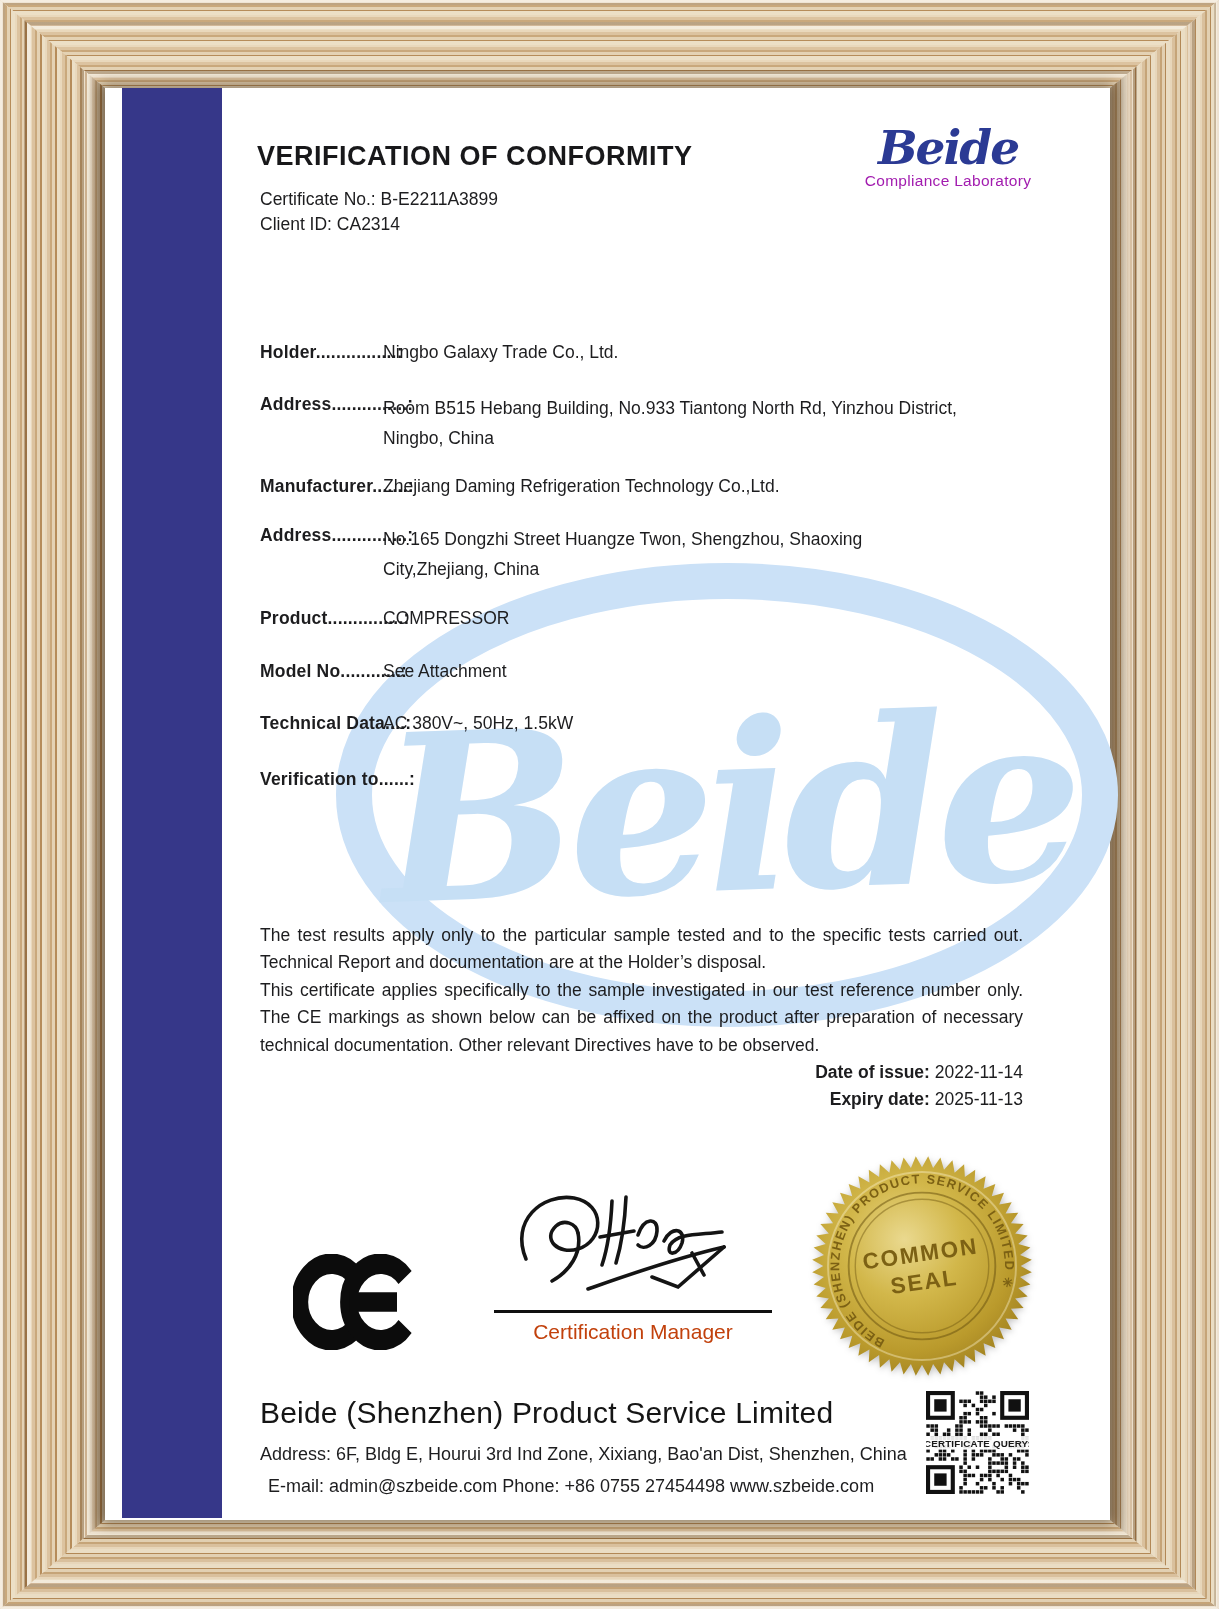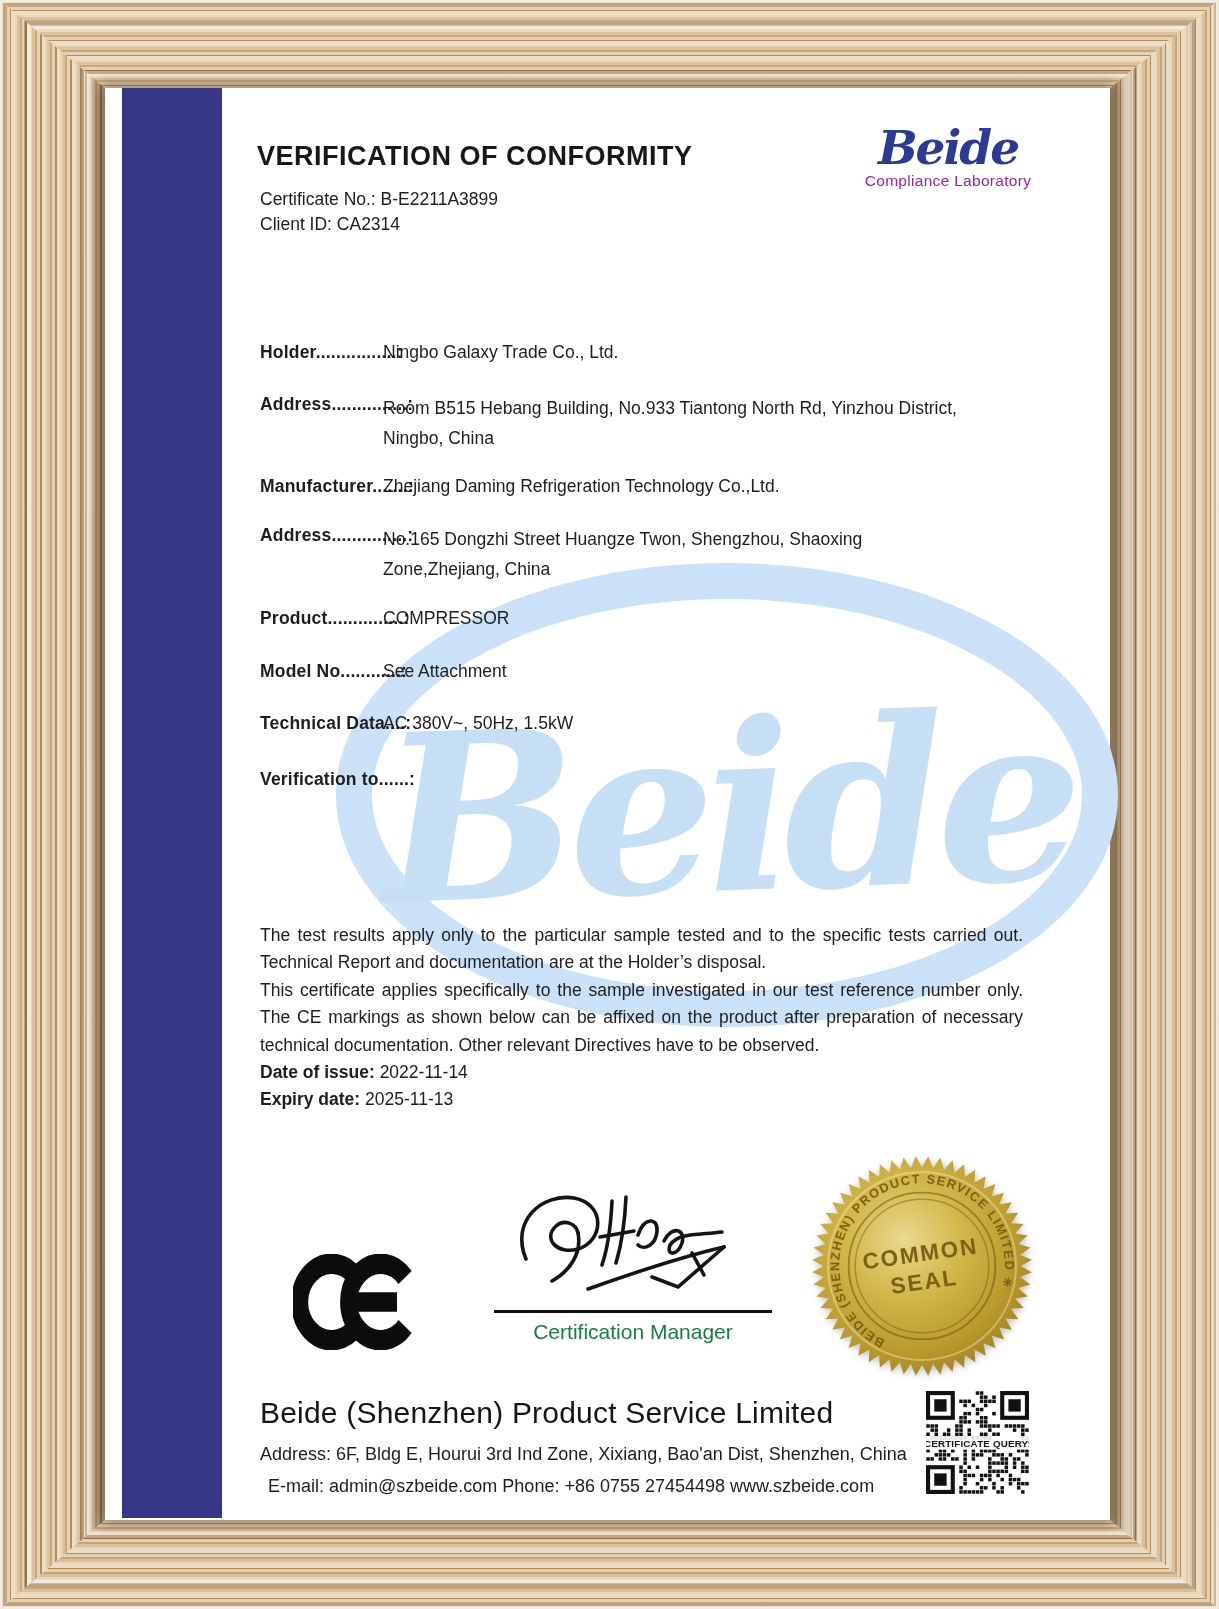--- a/index.html
+++ b/index.html
@@ -64,27 +64,27 @@
   .row .val div{white-space:nowrap;}
   .row.r1{top:341px}.row.r2{top:393px}.row.r3{top:475px}.row.r4{top:524px}
   .row.r5{top:607px}.row.r6{top:660px}.row.r7{top:712px}.row.r8{top:768px}
   .row.r8 .val{line-height:33px;}
   .row .lbl, .row .val{line-height:22px;}
   .row.r2 .val,.row.r4 .val{line-height:30px;}
   .row.r8 .val{line-height:33px;}
 
   .statements{left:260px;top:922px;width:763px;font-size:17.5px;line-height:27.4px;text-align:justify;}
   .statements p{margin:0;}
-  .statements .dateline{text-align:left;}
+  .statements .dateline{text-align:right;}
   .statements b{font-weight:bold;}
 
   .ce{left:293px;top:1254px;width:130px;height:96px;}
   .sig-svg{left:492px;top:1185px;width:280px;height:125px;}
   .sig-line{left:494px;top:1310px;width:278px;height:3px;background:#101010;}
-  .sig-role{left:494px;top:1320px;width:278px;text-align:center;font-size:21px;color:#15803d;}
+  .sig-role{left:494px;top:1320px;width:278px;text-align:center;font-size:21px;color:#c2410c;}
   .seal{left:812px;top:1156px;width:220px;height:220px;filter:drop-shadow(1px 2px 3px rgba(0,0,0,.25));}
   .company{left:260px;top:1396px;font-size:30px;color:#151515;letter-spacing:.2px;}
   .f-address{left:260px;top:1444px;font-size:18px;}
   .f-contact{left:268px;top:1476px;font-size:18px;}
   .qr{left:926px;top:1391px;width:103px;height:103px;}
 </style>
 </head>
 <body>
 
 <div id="canvas">
@@ -130,21 +130,21 @@
   <div class="c row r3">
     <div class="lbl">Manufacturer.......:</div>
     <div class="val">
         <div>Zhejiang Daming Refrigeration Technology Co.,Ltd.</div>
       </div>
   </div>
   <div class="c row r4">
     <div class="lbl">Address...............:</div>
     <div class="val">
       <div>No.165 Dongzhi Street Huangze Twon, Shengzhou, Shaoxing</div>
-      <div>Zone,Zhejiang, China</div>
+      <div>City,Zhejiang, China</div>
     </div>
   </div>
   <div class="c row r5">
     <div class="lbl">Product...............:</div>
     <div class="val">
         <div>COMPRESSOR</div>
       </div>
   </div>
   <div class="c row r6">
     <div class="lbl">Model No............:</div>

